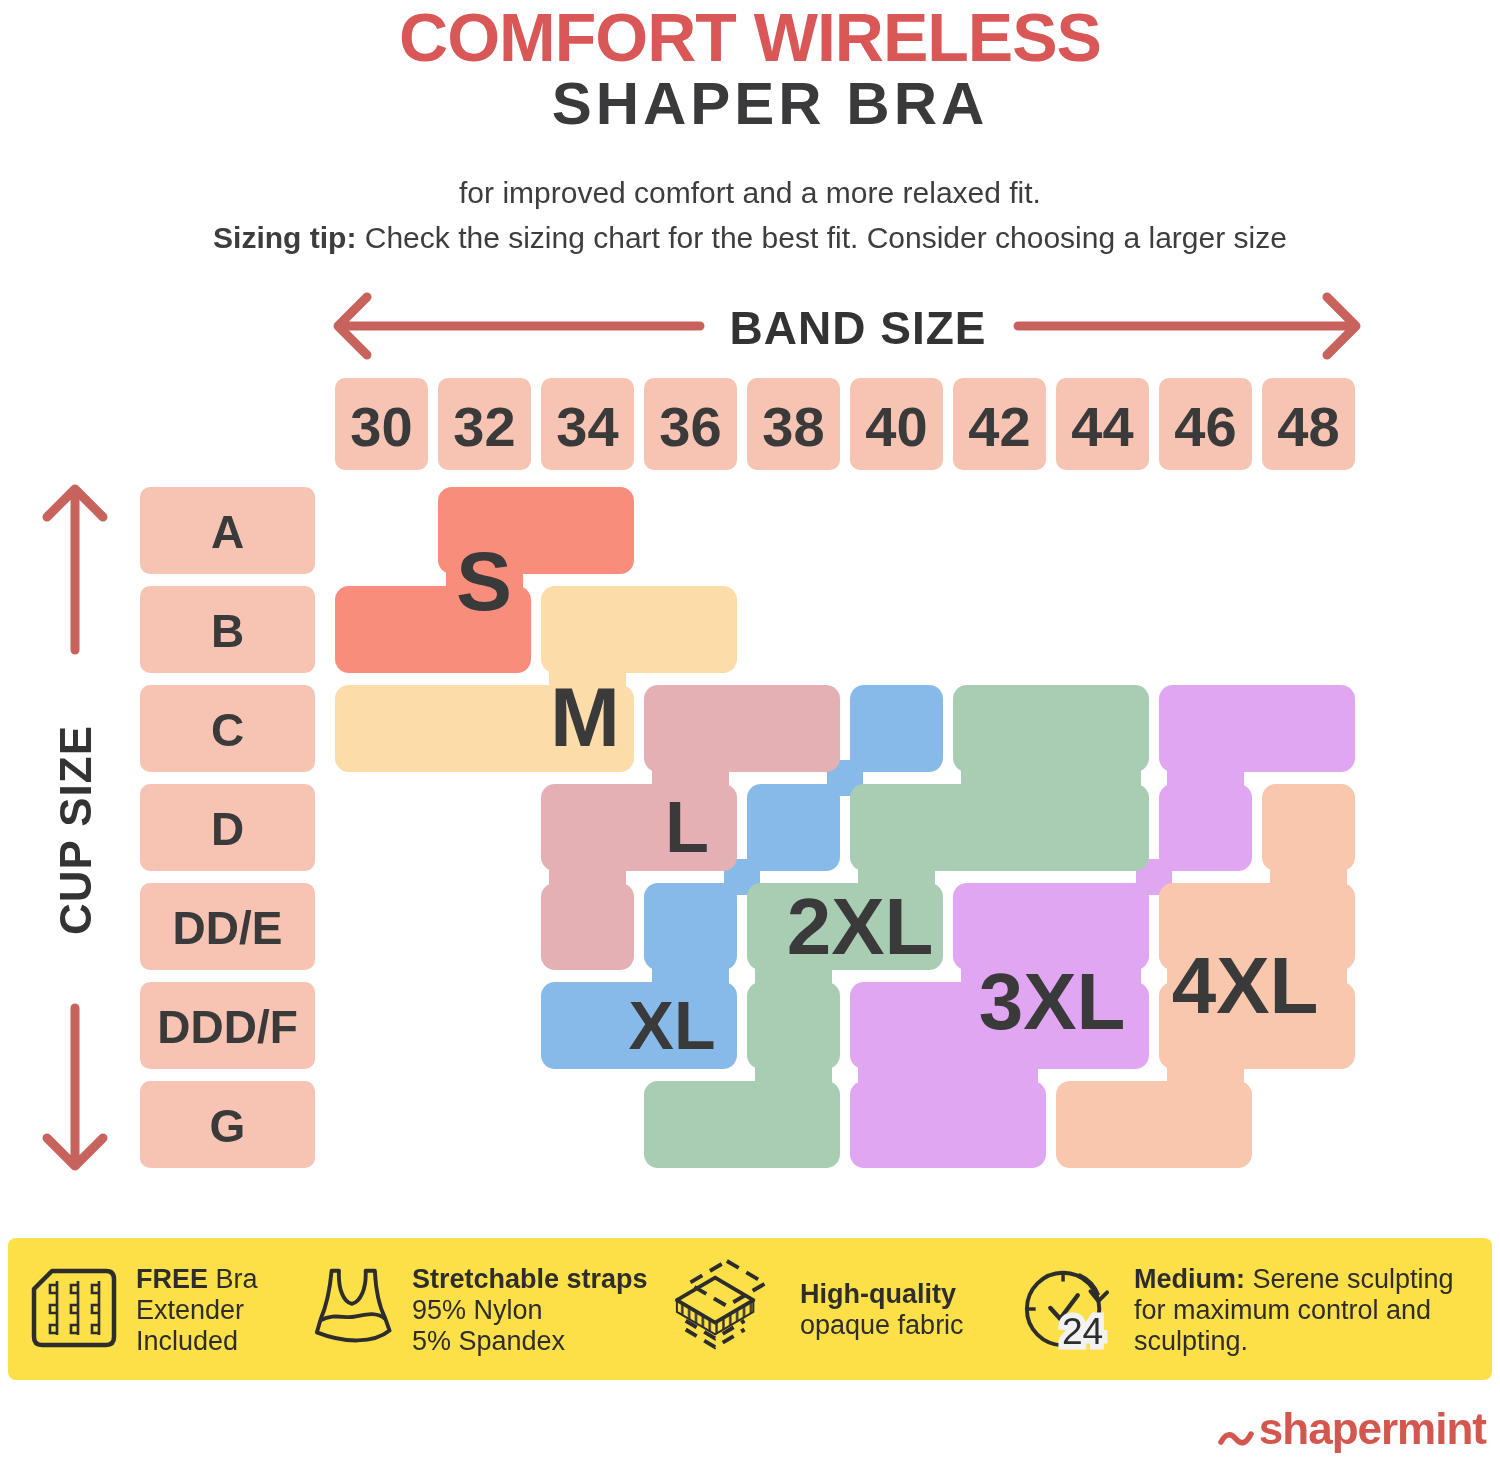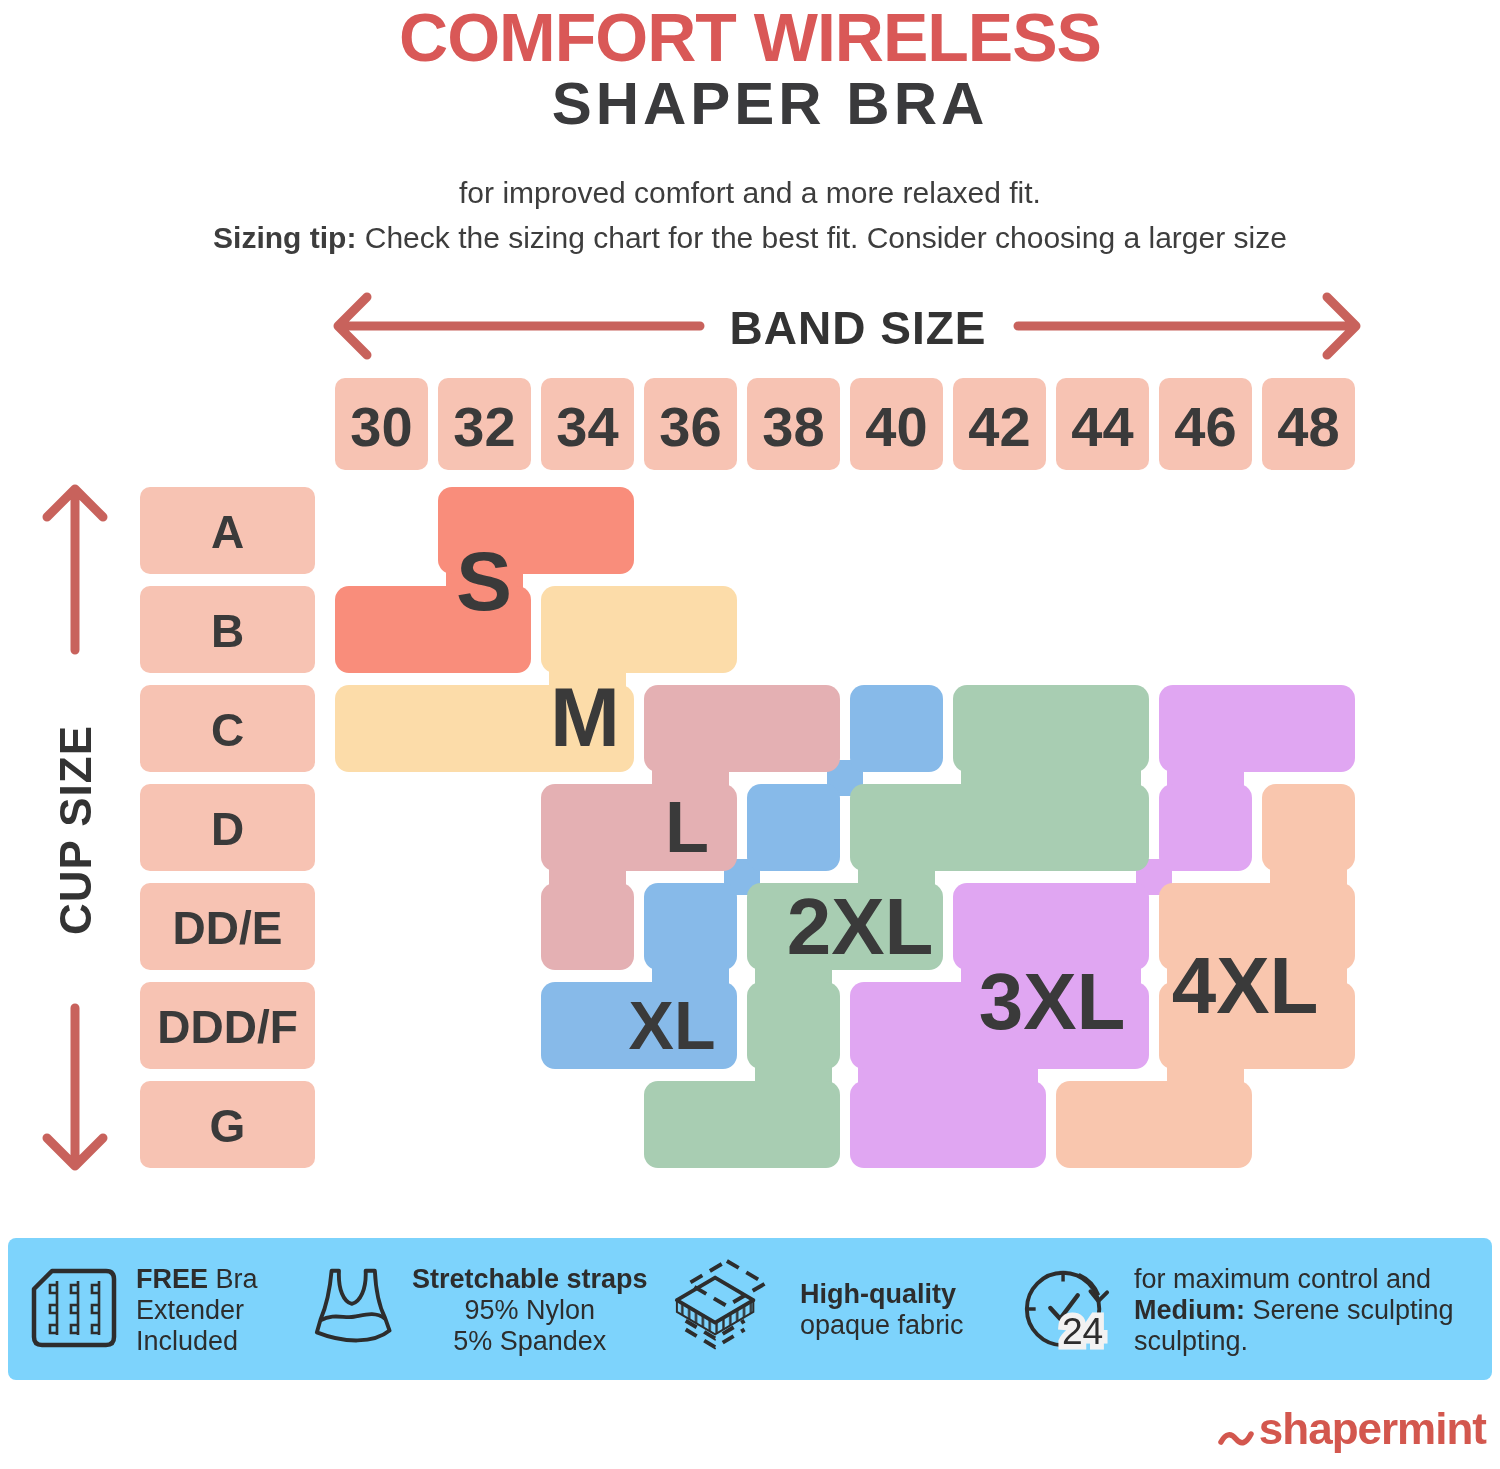--- a/index.html
+++ b/index.html
@@ -143,21 +143,21 @@
   <div class="title">
     <div class="t1" style="color: rgb(217, 88, 87);">COMFORT WIRELESS</div>
     <div class="t2" style="color: rgb(58, 58, 60); padding-left: 40px;">SHAPER BRA</div>
   </div>
 
   <div class="tip">
     <div>for improved comfort and a more relaxed fit.</div>
     <div><span class="b">Sizing tip:</span><span> Check the sizing chart for the best fit. Consider choosing a larger size</span></div>
   </div>
 
-  <div class="footer" id="footer" style="background: #7dd3fc;">
+  <div class="footer" id="footer" style="background: #fde047;">
       <div class="ficon" style="left: 22px; top: 30px;"><svg width="88" height="80" viewBox="0 0 88 80">
           <path d="M22,3 H76 Q84,3 84,11 V69 Q84,77 76,77 H12 Q4,77 4,69 V21 Z" fill="none" stroke="#2D2D2D" stroke-width="4.5" stroke-linejoin="round"></path>
           <g stroke="#2D2D2D" stroke-width="2.6" fill="none">
             <path d="M27,13 V67"></path>
             <path d="M27,17 h-7 v8 h7"></path>
             <path d="M27,37 h-7 v8 h7"></path>
             <path d="M27,57 h-7 v8 h7"></path>
             <path d="M48,13 V67"></path>
             <path d="M48,17 h-7 v8 h7"></path>
             <path d="M48,37 h-7 v8 h7"></path>
@@ -170,21 +170,21 @@
         </svg></div>
       <div class="ftext" style="left: 128px; top: 26px;">
         <div><span class="b">FREE</span><span> Bra</span></div>
         <div><span>Extender</span></div>
         <div><span>Included</span></div>
       </div>
       <div class="ficon" style="left: 296px; top: 26px;"><svg width="92" height="88" viewBox="0 0 100 95">
           <path d="M30,7 C28,30 24,46 18,60 L14,74 C44,86 76,86 93,72 L88,58 C81,44 78,28 77,7 L67,7 C68,27 61,41 52,43 C43,41 37,27 38,7 Z" fill="none" stroke="#2D2D2D" stroke-width="4.2" stroke-linejoin="round"></path>
           <path d="M18,61 C32,53 44,59 54,57 C66,55 77,51 88,59" fill="none" stroke="#2D2D2D" stroke-width="4.2"></path>
         </svg></div>
-      <div class="ftext" style="left: 404px; top: 26px; text-align: center;">
+      <div class="ftext" style="left: 404px; top: 26px;">
         <div><span class="b">Stretchable straps</span></div>
         <div><span>95% Nylon</span></div>
         <div><span>5% Spandex</span></div>
       </div>
       <div class="ficon" style="left: 664px; top: 20px;"><svg width="98" height="98" viewBox="0 0 100 100">
           <defs>
             <pattern id="hp" width="7" height="14" patternUnits="userSpaceOnUse">
               <path d="M3.5,0 V14" stroke="#2D2D2D" stroke-width="2.4"></path>
             </pattern>
           </defs>
@@ -200,22 +200,22 @@
       </div>
       <div class="ficon" style="left: 1012px; top: 24px;"><svg width="92" height="92" viewBox="0 0 94 94">
           <circle cx="44" cy="48" r="37" fill="none" stroke="#2D2D2D" stroke-width="4"></circle>
           <path d="M8,48 h8 M44,12 v8" stroke="#2D2D2D" stroke-width="3.5"></path>
           <path d="M31,47 L41,58 L59,34" fill="none" stroke="#2D2D2D" stroke-width="4.5" stroke-linecap="round" stroke-linejoin="round"></path>
           <path d="M60,13 A38,38 0 0 1 80,34" fill="none" stroke="#2D2D2D" stroke-width="4"></path>
           <path d="M80,40 L72,30 M80,40 L89,31" fill="none" stroke="#2D2D2D" stroke-width="4" stroke-linecap="round"></path>
           <text x="64" y="84" font-size="38" font-family="'Liberation Sans',sans-serif" fill="#2D2D2D" stroke="#F2F2F2" stroke-width="11" paint-order="stroke" text-anchor="middle">24</text>
         </svg></div>
       <div class="ftext" style="left: 1126px; top: 26px;">
+        <div><span class="b">Medium:</span><span> Serene sculpting</span></div>
         <div><span>for maximum control and</span></div>
-        <div><span class="b">Medium:</span><span> Serene sculpting</span></div>
         <div><span>sculpting.</span></div>
       </div>
     </div>
 
   <div class="logo" style="color: rgb(211, 87, 78);">
     <svg width="36" height="26" viewBox="0 0 36 26">
       <path id="logo-squiggle" d="M3,17 C8,8 13,8 18,14 C23,20 28,19 33,9" fill="none" stroke="#D3574E" stroke-width="5.5" stroke-linecap="round"></path>
     </svg>
     <span>shapermint</span>
   </div>

